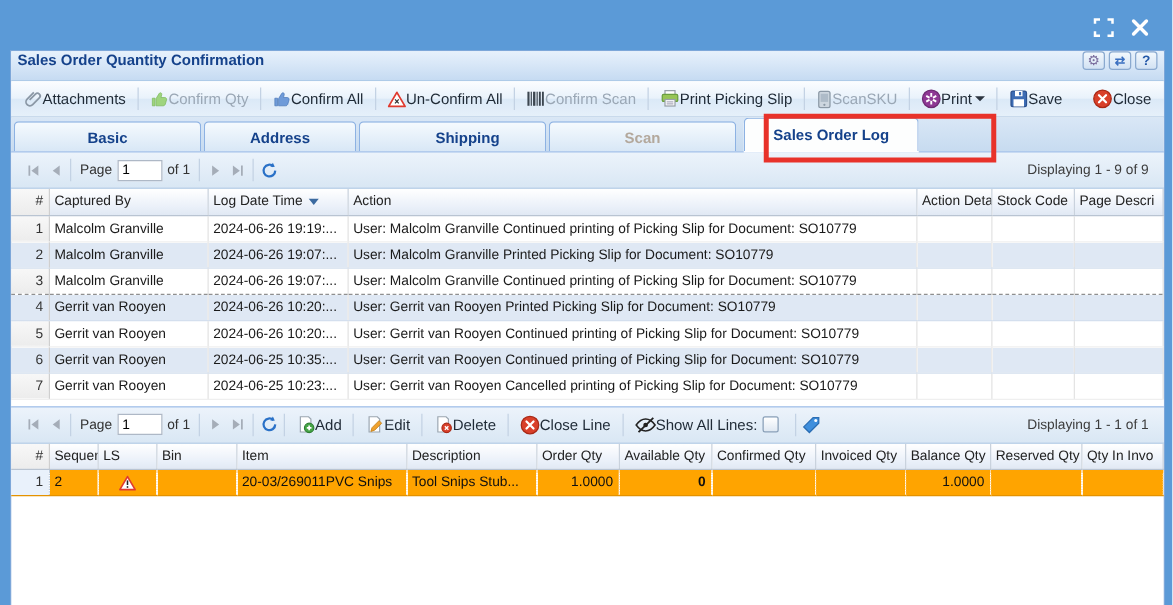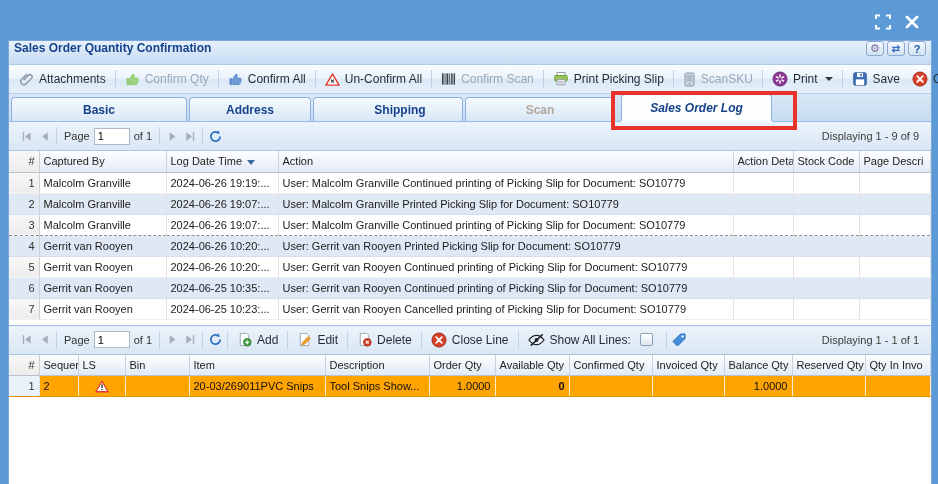--- a/index.html
+++ b/index.html
@@ -19,21 +19,21 @@
   
   #panel { position:absolute; left:8px; right:6px; top:40px; bottom:0; background:#fff; border:1px solid #7da7d9; border-bottom:none; }
 
   #panel-header { height:24px; background:linear-gradient(#e7f1fc,#c6dbf2); border-bottom:1px solid #aecbe8; display:flex; align-items:flex-start; padding:0 5px; }
   #panel-title { color:#15428b; font-size:12px; font-weight:bold; }
   #hdr-tools { margin-left:auto; display:flex; gap:3px; }
   .hdr-btn { width:18px; height:15px; border:1px solid #8aa9cf; border-radius:3px; background:linear-gradient(#f3f8fd,#d2e2f3); display:flex; align-items:center; justify-content:center; font-size:10px; cursor:pointer; }
 
   
   #main-toolbar { height:29px; background:linear-gradient(#fbfdff, #e9f2fb 48%, #dbe9f7 52%, #e6f0fa); border-bottom:1px solid #b9cfe6; display:flex; align-items:center; padding:0 4px; }
-  .tb-btn { display:flex; align-items:center; gap:5px; padding:2px 6px; font-size:12px; color:#1f2a36; white-space:nowrap; border-radius:3px; cursor:pointer; }
+  .tb-btn { display:flex; align-items:center; padding:2px 6px; font-size:12px; color:#1f2a36; white-space:nowrap; border-radius:3px; cursor:pointer; }
   .tb-btn.disabled { color:#9aa7b5; cursor:default; }
   .vsep { width:1px; height:18px; background:#c3d2e4; margin:0 3px; flex:none; }
   .caret { width:0; height:0; border-left:4px solid transparent; border-right:4px solid transparent; border-top:4px solid #2c3540; margin-left:2px; }
   .ico { flex:none; display:block; }
 
   
   #tabstrip { height:28px; background:linear-gradient(#d9e7f6,#c7dbf0); border-bottom:1px solid #99bbe8; position:relative; display:flex; align-items:flex-end; padding-left:2px; }
   .tab { height:24px; display:flex; align-items:center; justify-content:center; font-size:12px; font-weight:bold; color:#15428b; background:linear-gradient(#f5fafe,#d8e7f6); border:1px solid #8db2e3; border-bottom:none; border-radius:4px 4px 0 0; margin-right:2px; cursor:pointer; }
   .tab.disabled { color:#b3a89c; cursor:default; }
   .tab.active { background:#fdfefe; color:#15428b; height:27px; position:relative; z-index:3; box-shadow:0 1px 0 #fff; }
@@ -194,33 +194,33 @@
       <div class="tb-btn" style="margin-left:auto;">
         <svg class="ico" width="16" height="16" viewBox="0 0 16 16">
             <circle cx="8" cy="8" r="7" fill="#d9402a" stroke="#a82815"></circle>
             <path d="M5.2 5.2l5.6 5.6M10.8 5.2l-5.6 5.6" stroke="#fff" stroke-width="1.8" stroke-linecap="round"></path>
           </svg>
         <span>Close</span>
       </div>
     </div>
 
     <div id="tabstrip">
-      <div class="tab" style="width:176px;justify-content:center;">
+      <div class="tab" style="width:150px;justify-content:center;">
           <span>Basic</span>
         </div>
       <div class="tab" style="width:122px;">
           <span>Address</span>
         </div>
       <div class="tab" style="width:150px;padding-left:24px;">
           <span>Shipping</span>
         </div>
       <div class="tab disabled" style="width:150px;">
           <span>Scan</span>
         </div>
-      <div class="tab active" style="width:151px;margin-left:4px;font-style:italic;">
+      <div class="tab active" style="width:140px;margin-left:4px;">
           <span>Sales Order Log</span>
         </div>
     </div>
 
     <div class="pagebar">
       <div class="nav">
           <svg width="13" height="13" viewBox="0 0 14 14">
             <path d="M3 2.5v9H4.5v-9zM11.5 2.5 5.5 7l6 4.5z" fill="#a5adb8"></path>
           </svg>
         </div>
@@ -470,21 +470,21 @@
           <td>2</td>
           <td style="text-align:center;">
             <svg width="14" height="13" viewBox="0 0 16 14" style="vertical-align:middle;">
                 <path d="M8 1 15 13H1Z" fill="#fff" stroke="#e03a2f" stroke-width="1.5" stroke-linejoin="round"></path>
                 <rect x="7.3" y="4.5" width="1.4" height="4.2" fill="#222"></rect>
                 <rect x="7.3" y="9.8" width="1.4" height="1.5" fill="#222"></rect>
               </svg>
           </td>
           <td></td>
           <td>20-03/269011PVC Snips</td>
-          <td>Tool Snips Show...</td>
+          <td>Tool Snips Stub...</td>
           <td class="num">1.0000</td>
           <td class="num qty-zero">0</td>
           <td class="num"></td>
           <td class="num"></td>
           <td class="num">1.0000</td>
           <td class="num"></td>
           <td class="num"></td>
         </tr>
       </tbody>
     </table>

